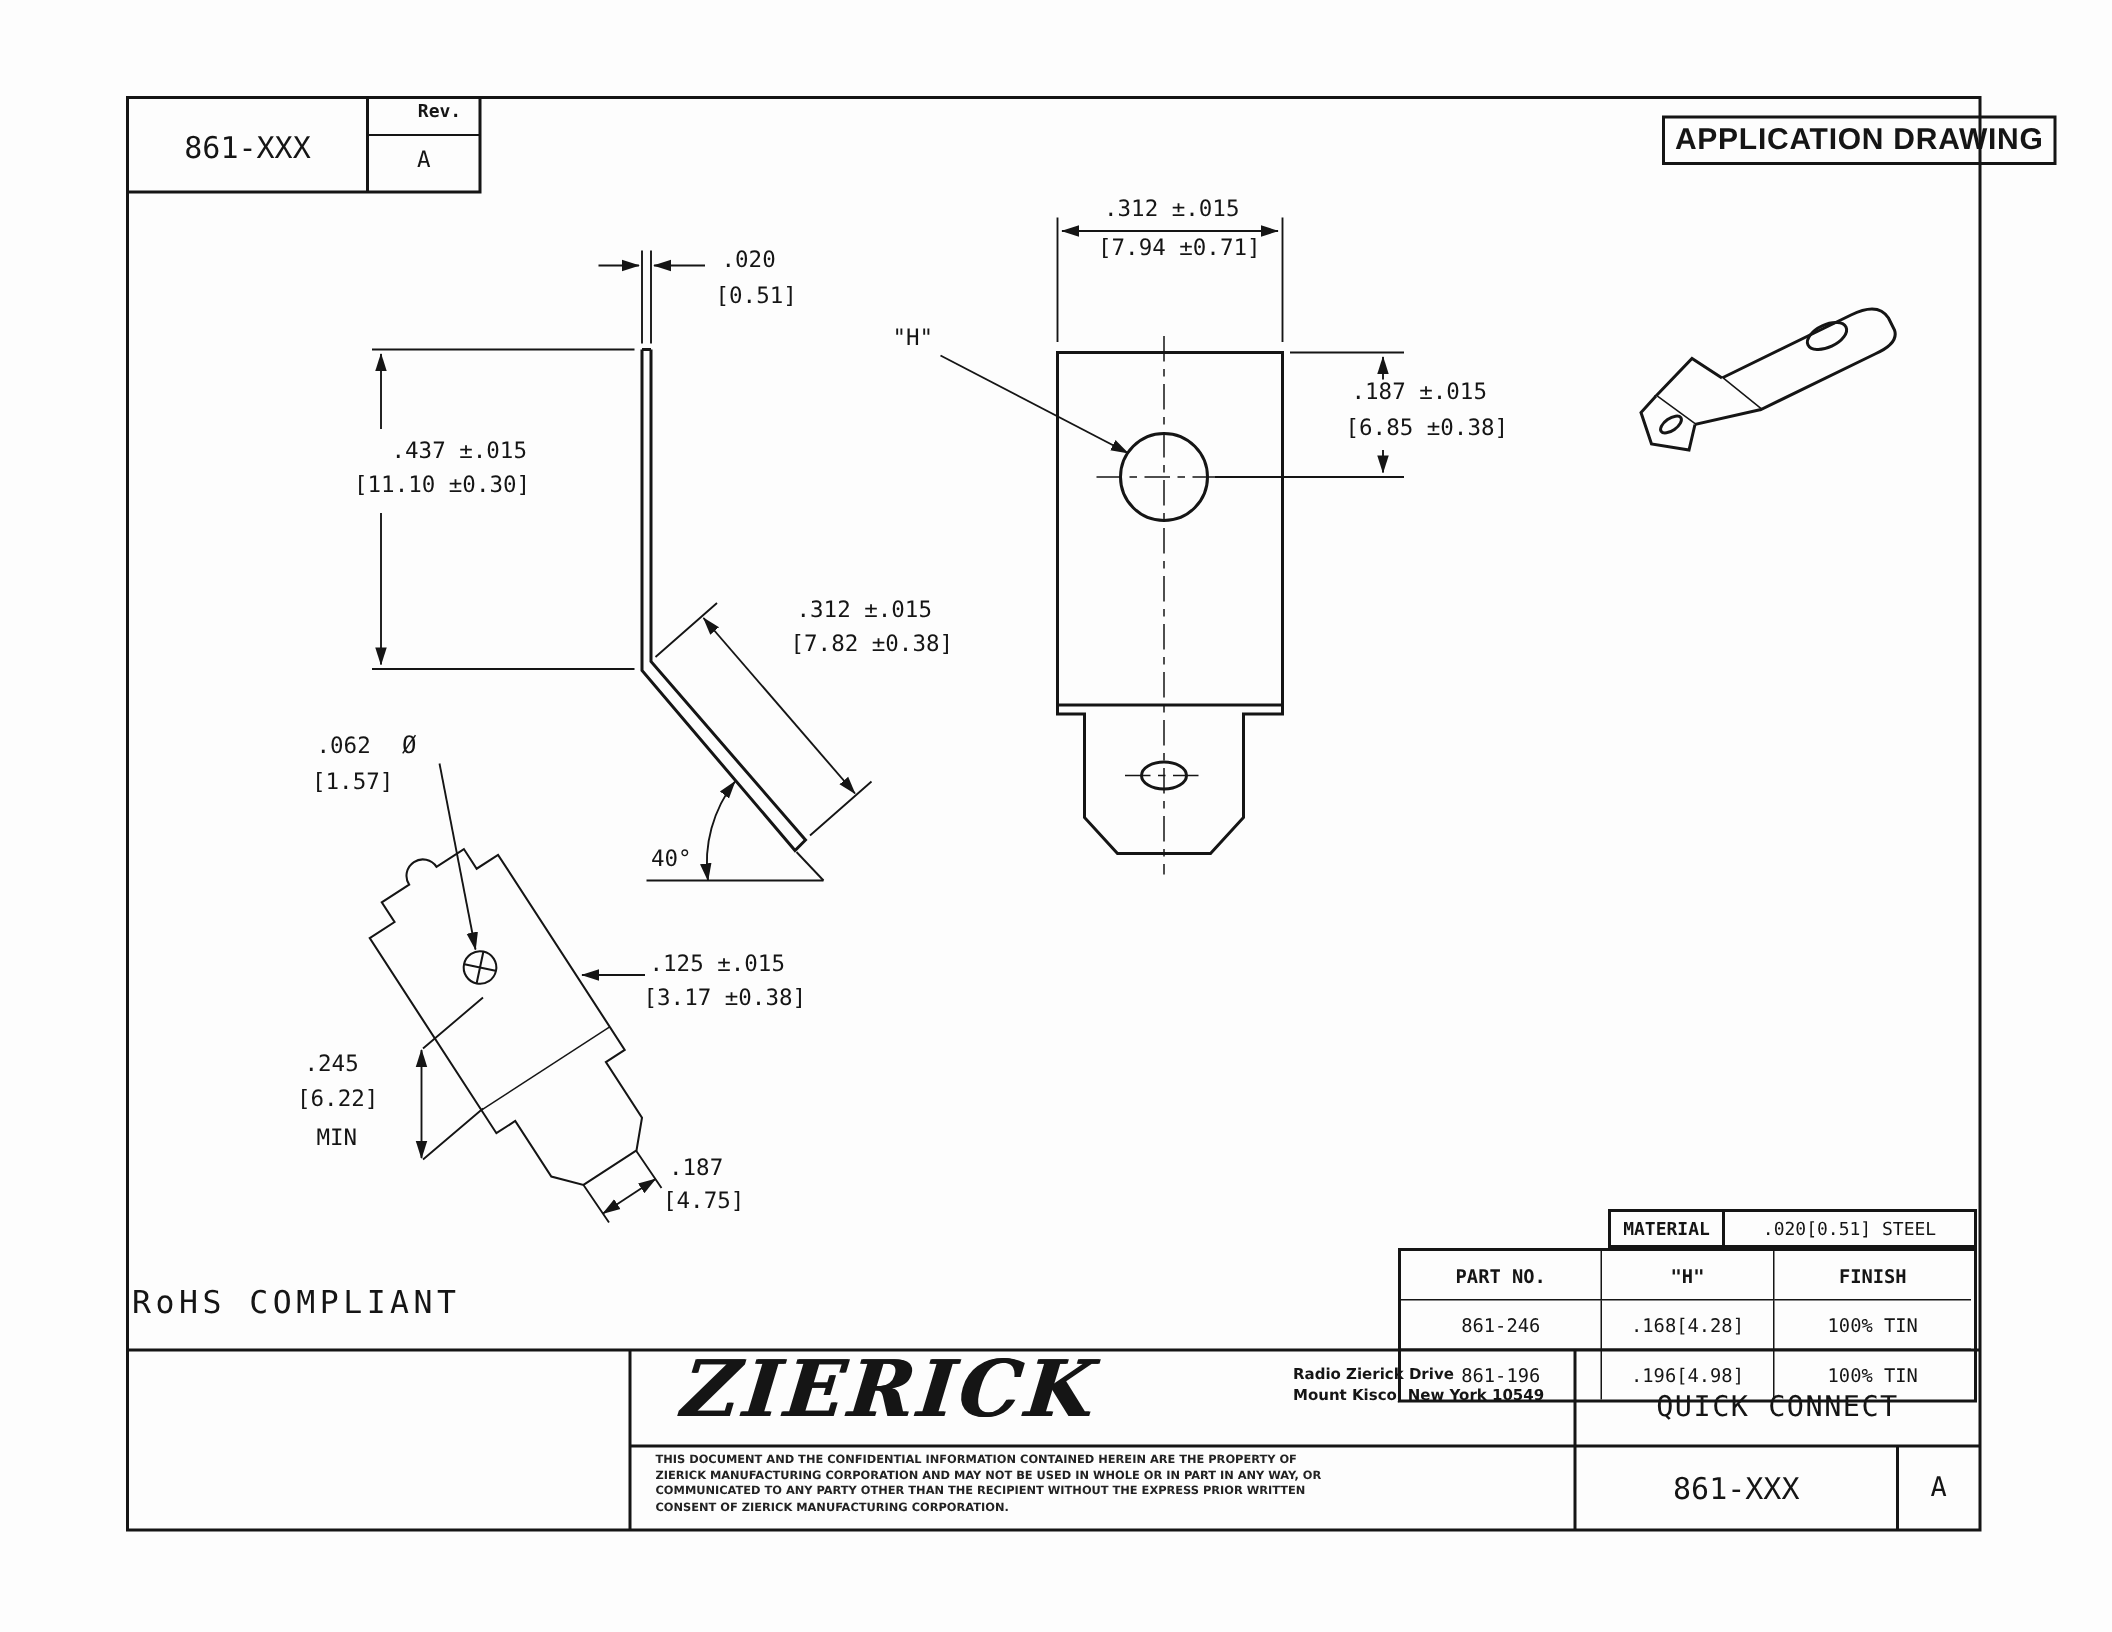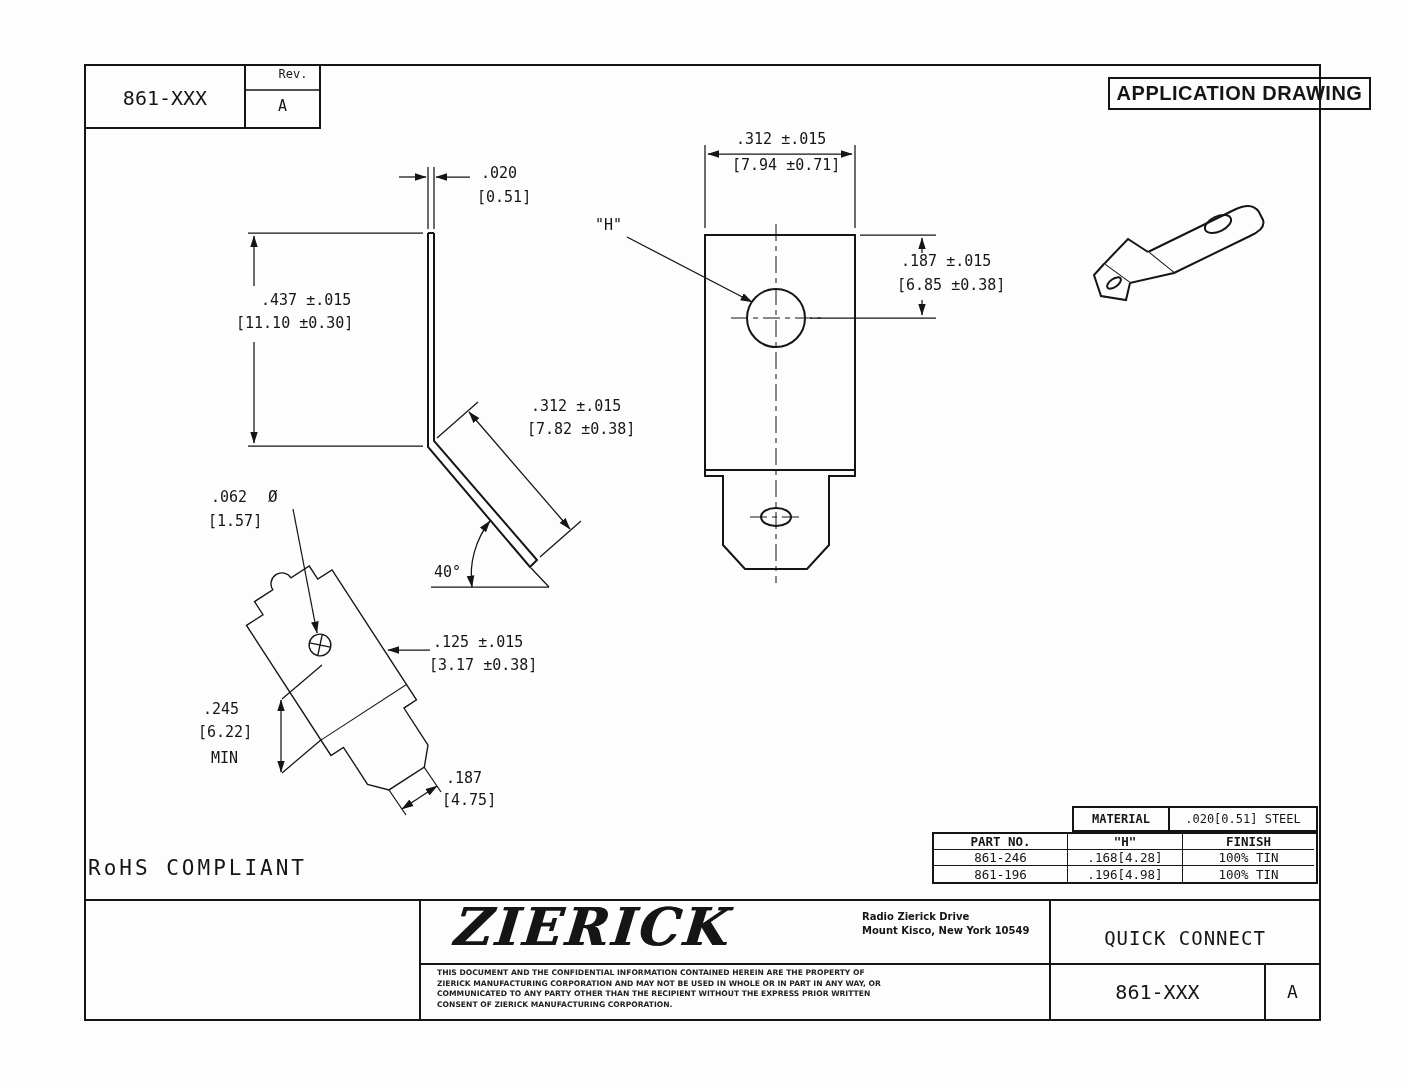--- a/index.html
+++ b/index.html
@@ -6,25 +6,25 @@
   html,body{background:#e9e9e9}
   .canvas{position:relative;width:1408px;height:1088px;background:#fdfdfd;overflow:hidden;
           font-family:"DejaVu Sans Mono",monospace;color:#151515}
   svg.art{position:absolute;left:0;top:0}
   .txt{position:absolute;white-space:pre;line-height:1.1}
   .dim{font-size:15px}
   .ctr{display:flex;align-items:center;justify-content:center;text-align:center}
   .appbox{position:absolute;left:1108px;top:77px;width:263px;height:33px;border:2.6px solid #151515;
           font-family:"Liberation Sans",sans-serif;font-weight:bold;font-size:20px;letter-spacing:.5px}
   .mattable{position:absolute;left:1072px;top:806px;width:246px;height:26px;border:2px solid #151515;display:flex;font-size:12px}
-  .mattable .c1{width:96px;border-right:2px solid #151515;font-weight:bold}
+  .mattable .c1{width:76px;border-right:2px solid #151515;font-weight:bold}
   .mattable .c2{flex:1}
   .ptable{position:absolute;left:932px;top:832px;width:386px;border:2px solid #151515;
           display:grid;grid-template-columns:134px 115px 131px;font-size:12.5px}
-  .ptable>div{height:16px;display:flex;align-items:center;justify-content:center;
+  .ptable>div{height:33px;display:flex;align-items:center;justify-content:center;
           border-right:1.5px solid #151515;border-bottom:1.5px solid #151515}
   .ptable>div:nth-child(3n){border-right:none}
   .ptable>div:nth-child(n+7){border-bottom:none}
   .ptable .hd{font-weight:bold}
   .logo{font-family:"DejaVu Serif",serif;font-style:italic;font-weight:bold;font-size:52px;
         letter-spacing:3px;transform:skewX(-6deg);text-shadow:1px 0 #151515}
   .smallbold{font-family:"DejaVu Sans",sans-serif;font-weight:bold;white-space:normal}
 </style>
 </head>
 <body>
@@ -115,21 +115,21 @@
     </g>
 
     <g fill="none" stroke="#151515" stroke-width="1" stroke-dasharray="17 5 5 5">
       <line x1="776" y1="224" x2="776" y2="583"></line>
       <line x1="731" y1="318" x2="821" y2="318"></line>
       <line x1="750" y1="517" x2="802" y2="517"></line>
     </g>
   </svg>
 
   <div class="txt ctr" style="left:85px;top:83px;width:160px;height:30px;font-size:20px">861-XXX</div>
-  <div class="txt ctr" style="left:245px;top:68px;width:96px;font-size:12px;font-weight:normal">Rev.</div>
+  <div class="txt ctr" style="left:245px;top:68px;width:96px;font-size:12px;font-weight:bold">Rev.</div>
   <div class="txt ctr" style="left:245px;top:98px;width:75px;font-size:15px">A</div>
   <div class="appbox ctr">APPLICATION DRAWING</div>
 
   <div class="txt dim" style="left:481px;top:165px">.020</div>
   <div class="txt dim" style="left:477px;top:189px">[0.51]</div>
   <div class="txt dim" style="left:261px;top:292px">.437 ±.015</div>
   <div class="txt dim" style="left:236px;top:315px">[11.10 ±0.30]</div>
   <div class="txt dim" style="left:531px;top:398px">.312 ±.015</div>
   <div class="txt dim" style="left:527px;top:421px">[7.82 ±0.38]</div>
   <div class="txt dim" style="left:434px;top:564px">40°</div>

